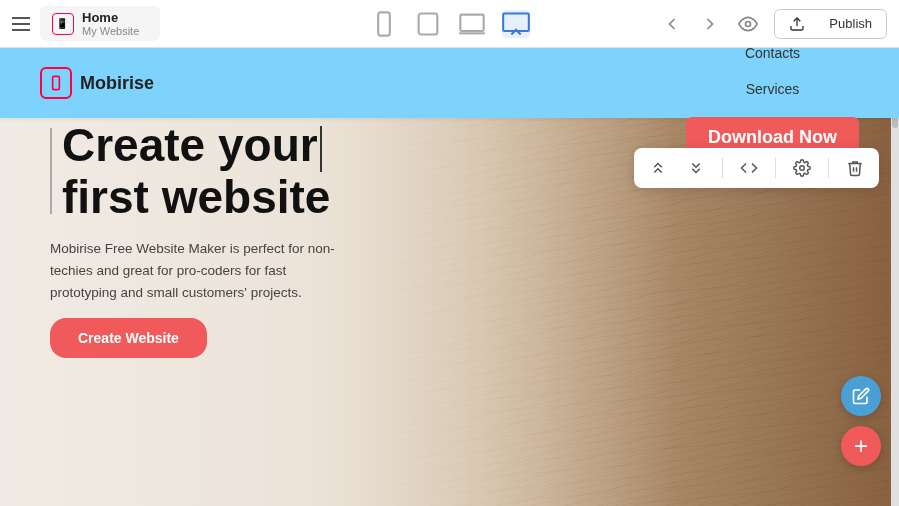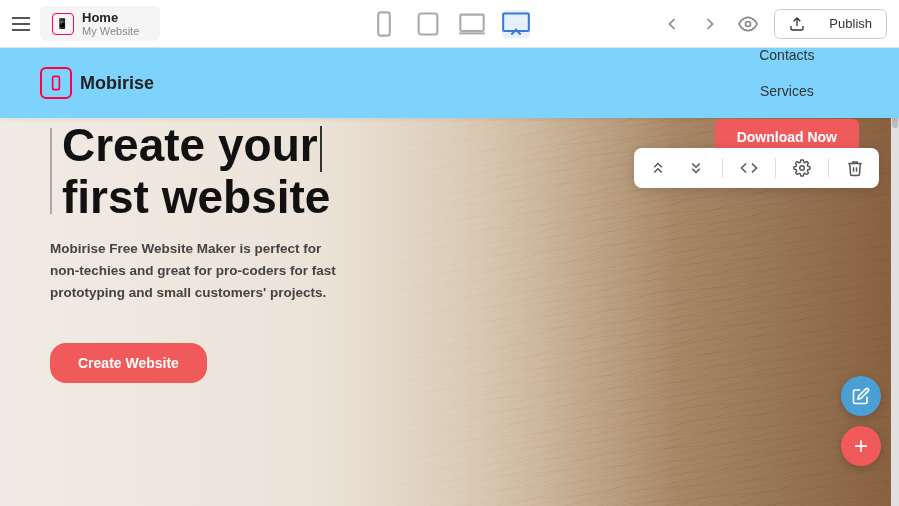--- a/index.html
+++ b/index.html
@@ -53,21 +53,21 @@
       z-index: 2;
       box-shadow: 0 1px 4px rgba(0,0,0,0.08);
       justify-content: flex-end;
     }
     .site-logo { display: flex; align-items: center; gap: 8px; font-size: 18px; font-weight: 700; color: #222; }
     .site-logo-icon { width: 32px; height: 32px; border: 2px solid #f04; border-radius: 6px; display: flex; align-items: center; justify-content: center; color: #f04; font-size: 14px; }
     .site-nav-links { display: flex; align-items: center; gap: 20px; margin-left: auto; flex-direction: column; }
     .site-nav-link { font-size: 14px; color: #333; text-decoration: none; cursor: pointer; }
     .site-nav-cta {
       background: #f05a5a; color: #fff; padding: 10px 22px;
-      border-radius: 6px; font-size: 14px; font-weight: 600;
+      border-radius: 6px; font-size: 18px; font-weight: 600;
       cursor: pointer; border: none;
     }
 
     .hero-content {
       position: relative;
       z-index: 3;
       padding: 2px 50px;
       max-width: 420px;
     }
     .hero-title {
@@ -82,23 +82,22 @@
       width: 2px;
       height: 46px;
       background: #333;
       margin-left: 2px;
       vertical-align: middle;
     }
     .hero-desc {
       font-size: 13.5px;
       color: #444;
       line-height: 1.6;
-      margin-bottom: 40px;
+      margin-bottom: 15px;
       max-width: 300px;
-      font-weight: bold;
     }
     .hero-cta {
       background: #f05a5a;
       color: #fff;
       padding: 12px 28px;
       border-radius: 16px;
       font-size: 14px;
       font-weight: 600;
       cursor: pointer;
       border: none;

